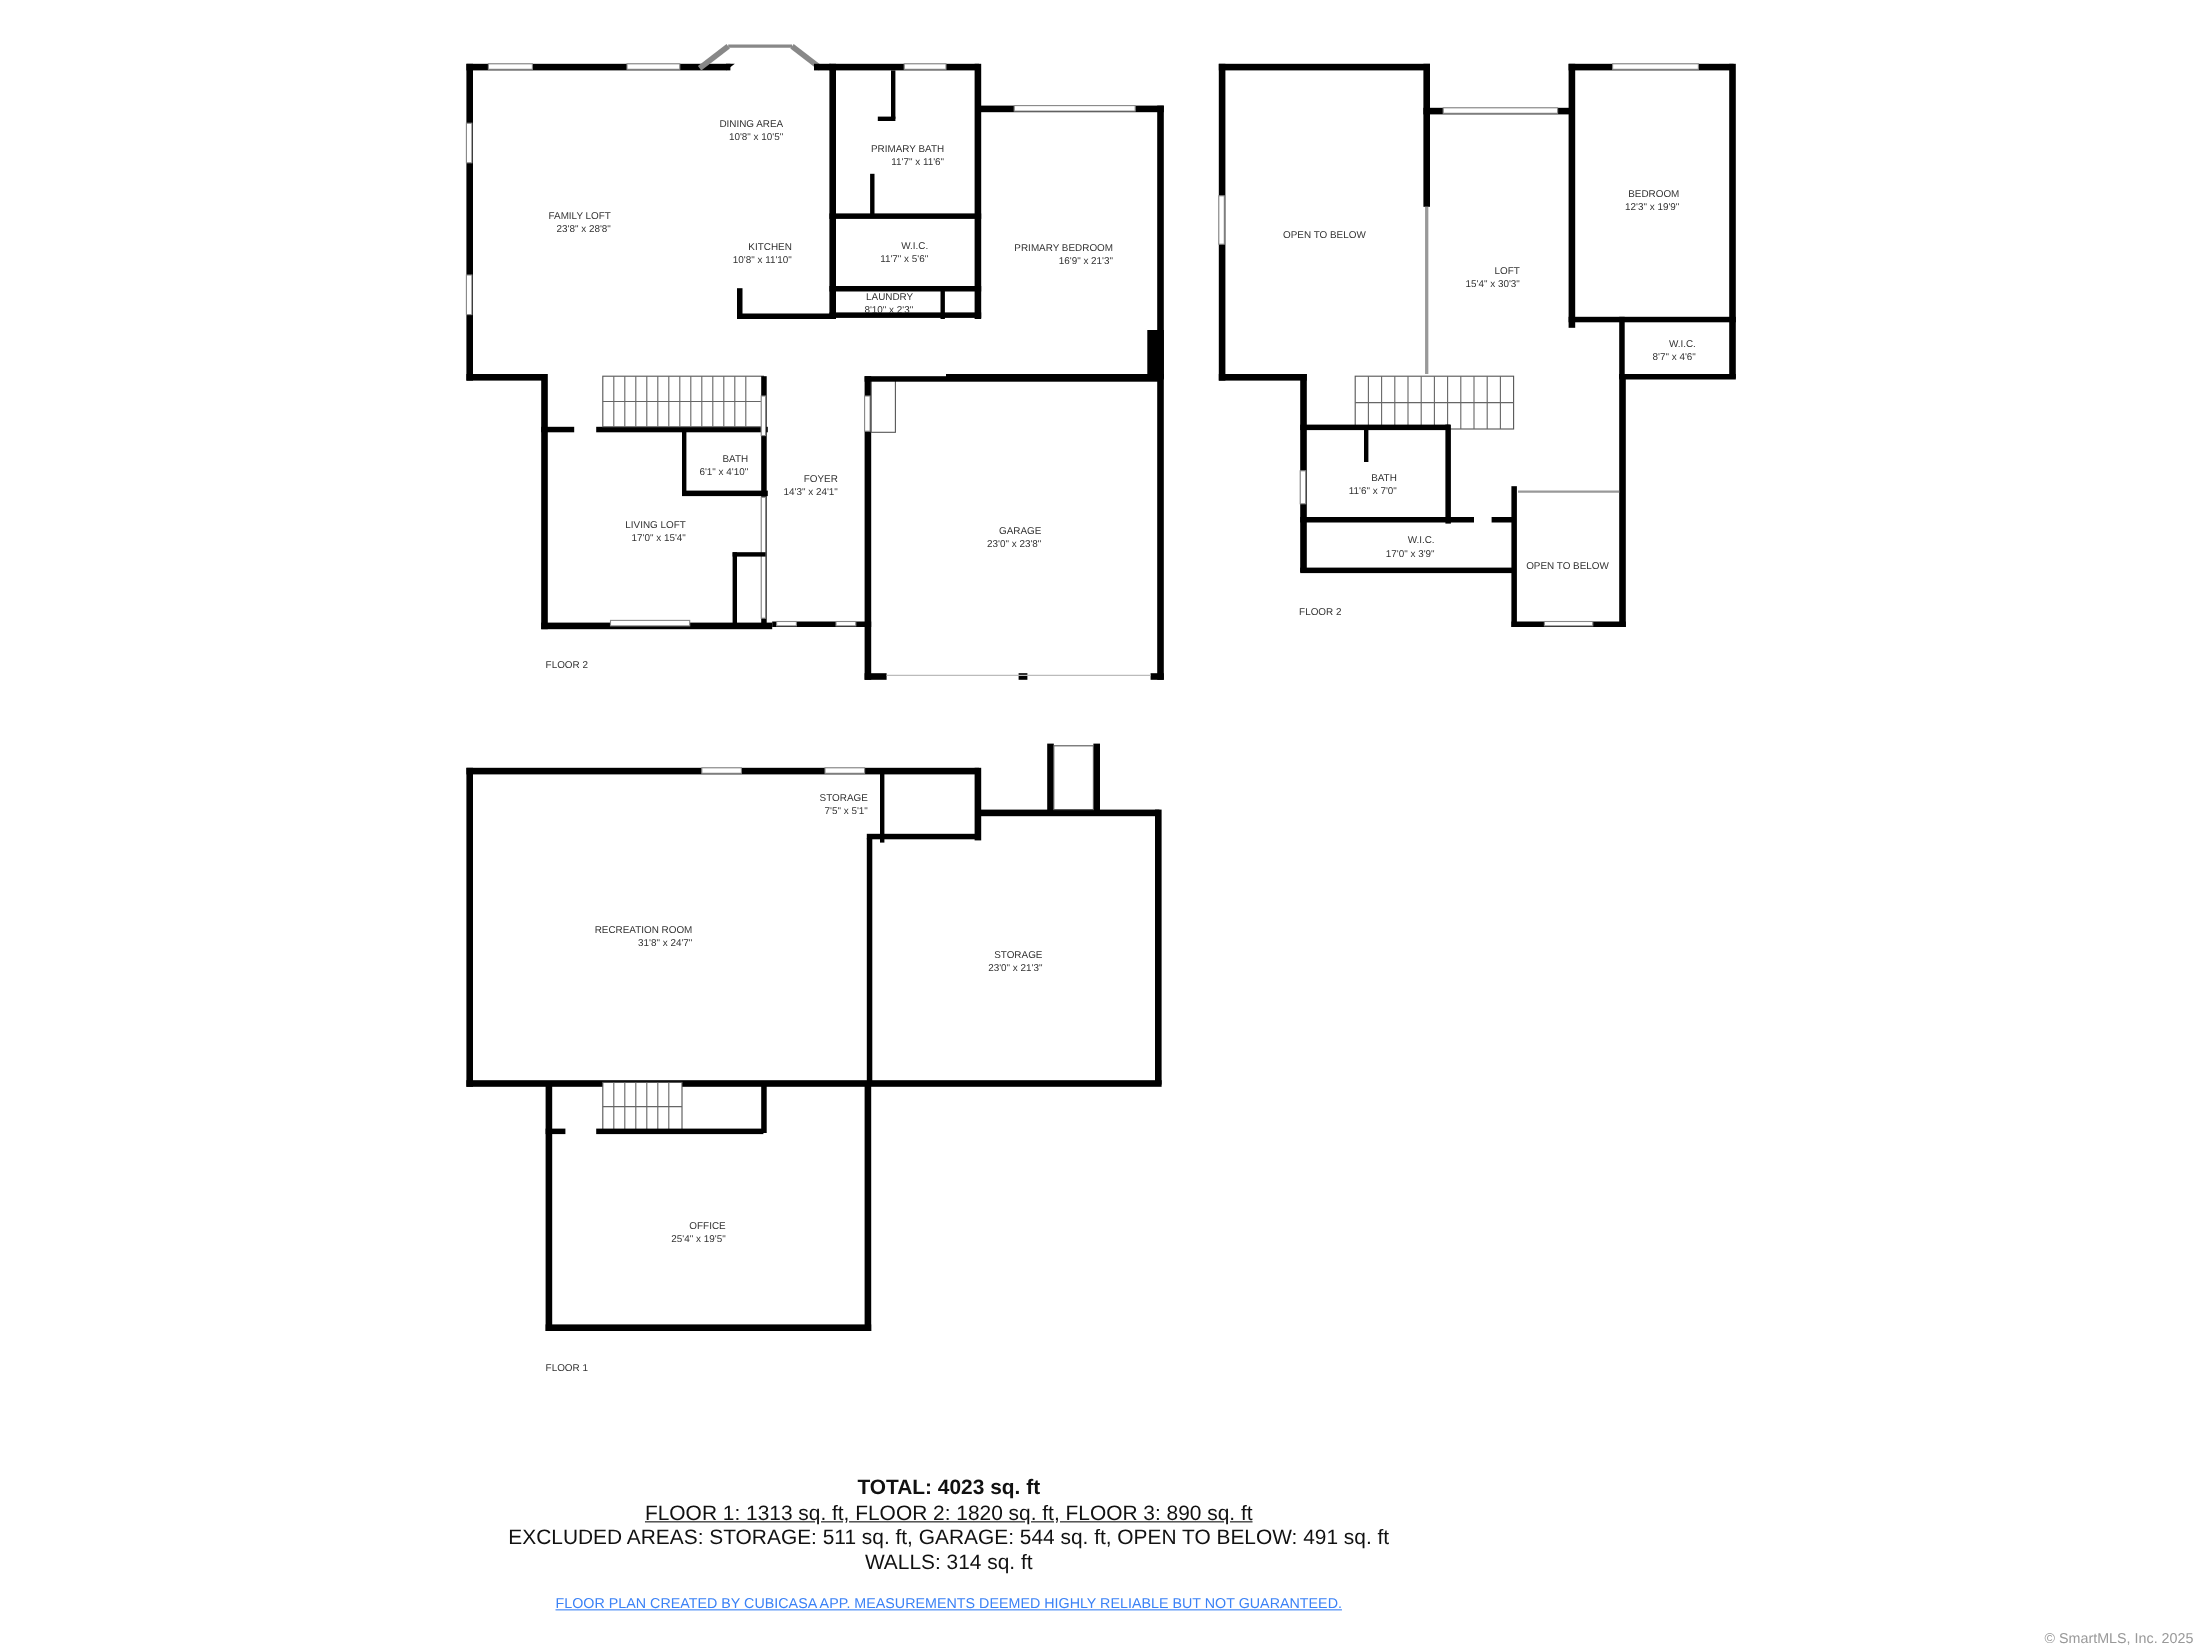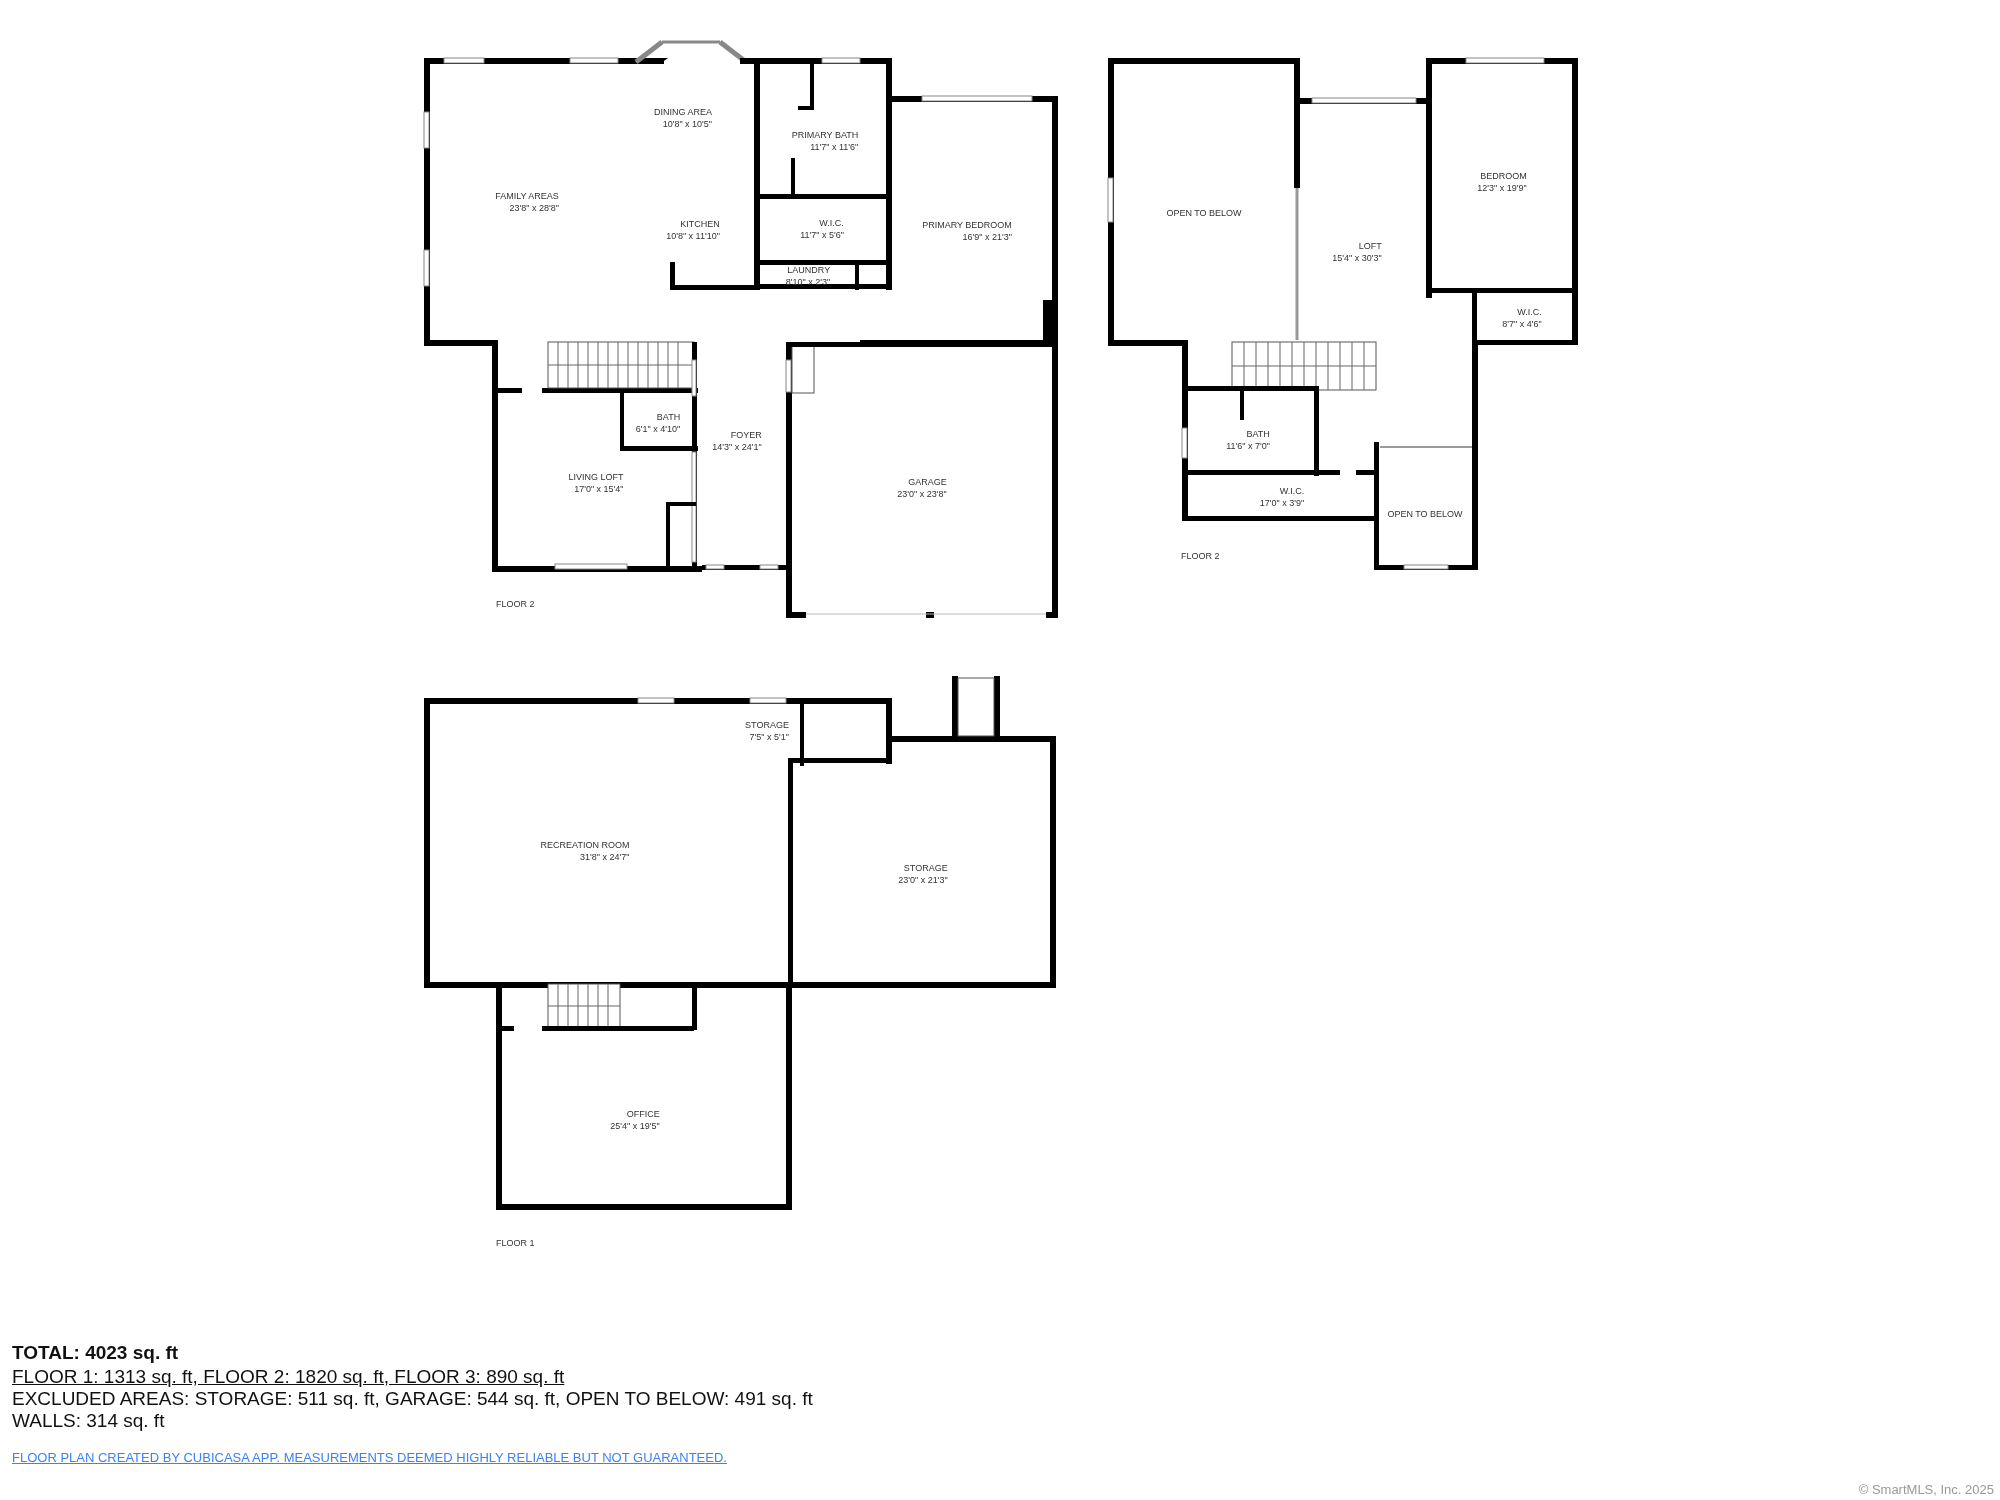--- a/index.html
+++ b/index.html
@@ -3,21 +3,21 @@
 <meta charset="utf-8">
 <style>
   html, body { margin:0; padding:0; background:#ffffff; }
   body { width:2000px; height:1500px; position:relative; overflow:hidden; font-family:"Liberation Sans", sans-serif; color:#222; }
   svg.plan { position:absolute; left:0; top:0; }
   .wall { fill:#000; }
   .win { fill:#fff; stroke:#888; stroke-width:1; }
   .stair { fill:#fff; stroke:#555; stroke-width:1; }
   .room-label { position:absolute; transform:translate(-50%,-50%); text-align:right; font-size:9px; line-height:12px; color:#333; white-space:nowrap; }
   .floor-label { position:absolute; font-size:9px; color:#333; }
-  .summary { position:absolute; left:12px; width:1725px; }
+  .summary { position:absolute; left:0; width:1725px; text-align:center; }
   .total { top:1342px; font-size:19px; font-weight:bold; color:#111; }
   .line { font-size:19px; color:#111; }
   .l1 { top:1366px;text-decoration:underline; } .l2 { top:1388px; } .l3 { top:1410px; }
   .disclaimer { top:1450px; font-size:13px; color:#3b82f6;text-decoration:underline; }
   .copyright { position:absolute; right:6px; bottom:3px; font-size:13px; color:#999; }
 </style>
 </head>
 <body>
 
 <svg class="plan" width="2000" height="1500">
@@ -187,21 +187,21 @@
     <rect class="wall" x="692" y="984" width="5" height="46"></rect>
   </g>
 </svg>
 
 <div>
   <div class="room-label" style="left:683px;top:118px">
       <div>DINING AREA</div>
       <div>10'8" x 10'5"</div>
     </div>
   <div class="room-label" style="left:527px;top:202px">
-      <div>FAMILY AREAS</div>
+      <div>FAMILY LOFT</div>
       <div>23'8" x 28'8"</div>
     </div>
   <div class="room-label" style="left:693px;top:230px">
       <div>KITCHEN</div>
       <div>10'8" x 11'10"</div>
     </div>
   <div class="room-label" style="left:825px;top:141px">
       <div>PRIMARY BATH</div>
       <div>11'7" x 11'6"</div>
     </div>

